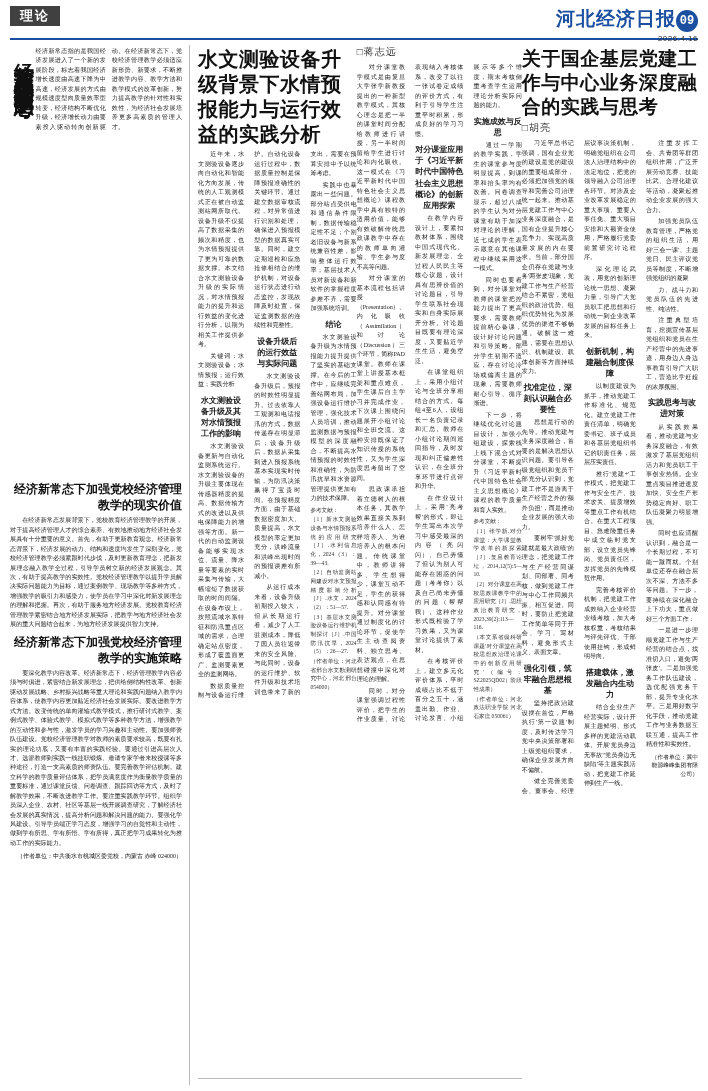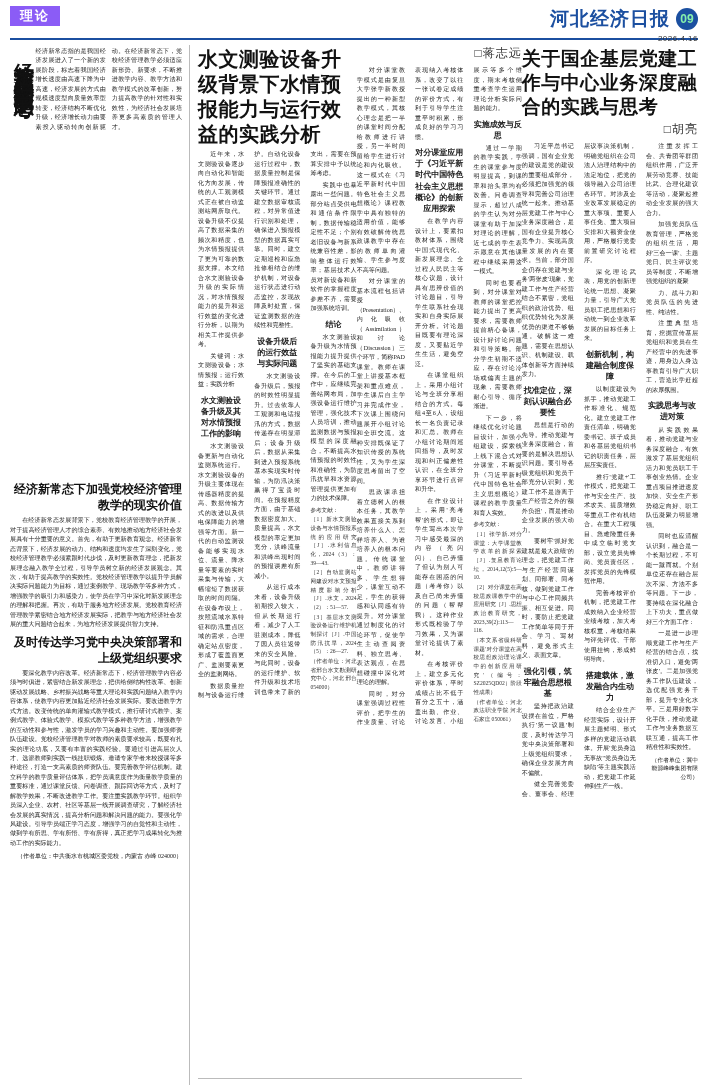--- a/index.html
+++ b/index.html
@@ -6,31 +6,31 @@
   body{
     width:708px;height:1091px;background:#ffffff;
     font-family:"Liberation Serif","DejaVu Serif",serif;
     color:#111;overflow:hidden;position:relative;
   }
   .page{position:relative;width:708px;height:1091px;box-sizing:border-box;padding:6px 10px 4px 10px;}
 
   
   .masthead{display:flex;align-items:flex-start;justify-content:space-between;height:30px;}
   .section-tag{
-    background:#8b5cf6;color:#fff;font-family:"Liberation Sans","DejaVu Sans",sans-serif;
+    background:#404040;color:#fff;font-family:"Liberation Sans","DejaVu Sans",sans-serif;
     font-weight:bold;font-size:13px;letter-spacing:2px;padding:3px 10px 4px 10px;line-height:1;
   }
-  .brandbox{display:flex;align-items:center;gap:6px;}
+  .brandbox{display:flex;align-items:flex-end;}
   .brand{
     font-weight:bold;font-size:19px;color:#1b4fa0;letter-spacing:1px;
     font-family:"Liberation Serif","DejaVu Serif",serif;
   }
   .pagecircle{
-    width:22px;height:22px;border-radius:50%;background:#1b4fa0;color:#86efac;
-    font-family:Liberation Sans, sans-serif;font-size:12px;font-weight:bold;
+    width:22px;height:22px;border-radius:50%;background:#1b4fa0;color:#ffffff;
+    font-family:Liberation Mono, monospace;font-size:12px;font-weight:bold;
     display:flex;align-items:center;justify-content:center;
   }
   .dateline{
     font-size:8px;color:#333;text-align:right;margin-top:2px;
     font-family:"Liberation Sans","DejaVu Sans",sans-serif;letter-spacing:.5px;
   }
   .rulewrap{margin-top:2px;border-top:2px solid #1b4fa0;}
 
   
   .body-grid{display:flex;gap:8px;margin-top:5px;height:1040px;}
@@ -55,21 +55,21 @@
   .left-after{clear:both;columns:1;}
   .sig{font-size:6px;text-align:right;margin-top:4px;line-height:1.5;}
 
   
   .art{border-bottom:1px solid #bbb;padding-bottom:6px;margin-bottom:6px;}
   .art:last-child{border-bottom:none;}
   .art-h1{
     font-weight:bold;font-size:20px;line-height:1.25;letter-spacing:.5px;margin:2px 0 3px 0;
   }
   .art-h1.small{font-size:17px;}
-  .byline{font-size:12px;text-align:right;color:#333;margin-bottom:4px;letter-spacing:1px;}
+  .byline{font-size:10px;text-align:left;color:#333;margin-bottom:4px;letter-spacing:1px;}
   .cols3{columns:3;column-gap:10px;column-rule:none;}
   .tcol{font-size:6.1px;line-height:1.56;text-align:justify;color:#222;}
   .tcol p{margin:0 0 2px 0;text-indent:2em;}
   .sub-h{
     font-weight:bold;font-size:8px;text-align:center;margin:5px 0 3px 0;line-height:1.4;
     break-inside:avoid;
   }
   .refs{font-size:5.6px;line-height:1.55;color:#333;}
   .refs p{margin:0 0 1px 0;text-indent:0;}
   .foot-sig{font-size:5.8px;text-align:right;margin-top:3px;line-height:1.5;}
@@ -96,21 +96,21 @@
   <div class="body-grid">
 
     <div class="col-left">
       <div class="vtitle">经济新常态下加强党校经济管理教学的思考</div>
       <div class="left-lead">经济新常态指的是我国经济发展进入了一个新的发展阶段，标志着我国经济增长速度由高速下降为中高速，经济发展的方式由规模速度型向质量效率型转变，经济结构不断优化升级，经济增长动力由要素投入驱动转向创新驱动。在经济新常态下，党校经济管理教学必须适应新形势、新要求，不断推进教学内容、教学方法和教学模式的改革创新，努力提高教学的针对性和实效性，为经济社会发展培养更多高素质的管理人才。</div>
       <div class="left-after">
         <div class="left-sub">经济新常态下加强党校经济管理教学的现实价值</div>
         <div class="left-body">
             <p>在经济新常态发展背景下，党校教育经济管理教学的开展，对于提高经济管理人才的综合素养、有效地推动地方经济社会发展具有十分重要的意义。首先，有助于更新教育观念。经济新常态背景下，经济发展的动力、结构和速度均发生了深刻变化，党校经济管理教学必须紧跟时代步伐，及时更新教育理念，把新发展理念融入教学全过程，引导学员树立新的经济发展观念。其次，有助于提高教学的实效性。党校经济管理教学以提升学员解决实际问题能力为目标，通过案例教学、现场教学等多种方式，增强教学的吸引力和感染力，使学员在学习中深化对新发展理念的理解和把握。再次，有助于服务地方经济发展。党校教育经济管理教学紧密结合地方经济发展实际，把教学与地方经济社会发展的重大问题结合起来，为地方经济发展提供智力支持。</p>
           </div>
-        <div class="left-sub">及时传达学习党中央决策部署和上级党组织要求</div>
+        <div class="left-sub">经济新常态下加强党校经济管理教学的实施策略</div>
         <div class="left-body">
             <p>要深化教学内容改革。经济新常态下，经济管理教学内容必须与时俱进，紧密结合新发展理念，把供给侧结构性改革、创新驱动发展战略、乡村振兴战略等重大理论和实践问题纳入教学内容体系，使教学内容更加贴近经济社会发展实际。要改进教学方式方法。改变传统的单向灌输式教学模式，推行研讨式教学、案例式教学、体验式教学、模拟式教学等多种教学方法，增强教学的互动性和参与性，激发学员的学习兴趣和主动性。要加强师资队伍建设。党校经济管理教学对教师的素质要求较高，既要有扎实的理论功底，又要有丰富的实践经验。要通过引进高层次人才、选派教师到实践一线挂职锻炼、邀请专家学者来校授课等多种途径，打造一支高素质的师资队伍。要完善教学评估机制。建立科学的教学质量评估体系，把学员满意度作为衡量教学质量的重要标准，通过课堂反馈、问卷调查、跟踪回访等方式，及时了解教学效果，不断改进教学工作。要注重实践教学环节。组织学员深入企业、农村、社区等基层一线开展调查研究，了解经济社会发展的真实情况，提高分析问题和解决问题的能力。要强化学风建设。引导学员端正学习态度，增强学习的自觉性和主动性，做到学有所思、学有所悟、学有所得，真正把学习成果转化为推动工作的实际能力。</p>
           </div>
         <div class="sig">（作者单位：中共衡水市桃城区委党校，内蒙古 赤峰 024000）</div>
       </div>
     </div>
 
     <div class="col-right">
 
       <div class="art art1">

